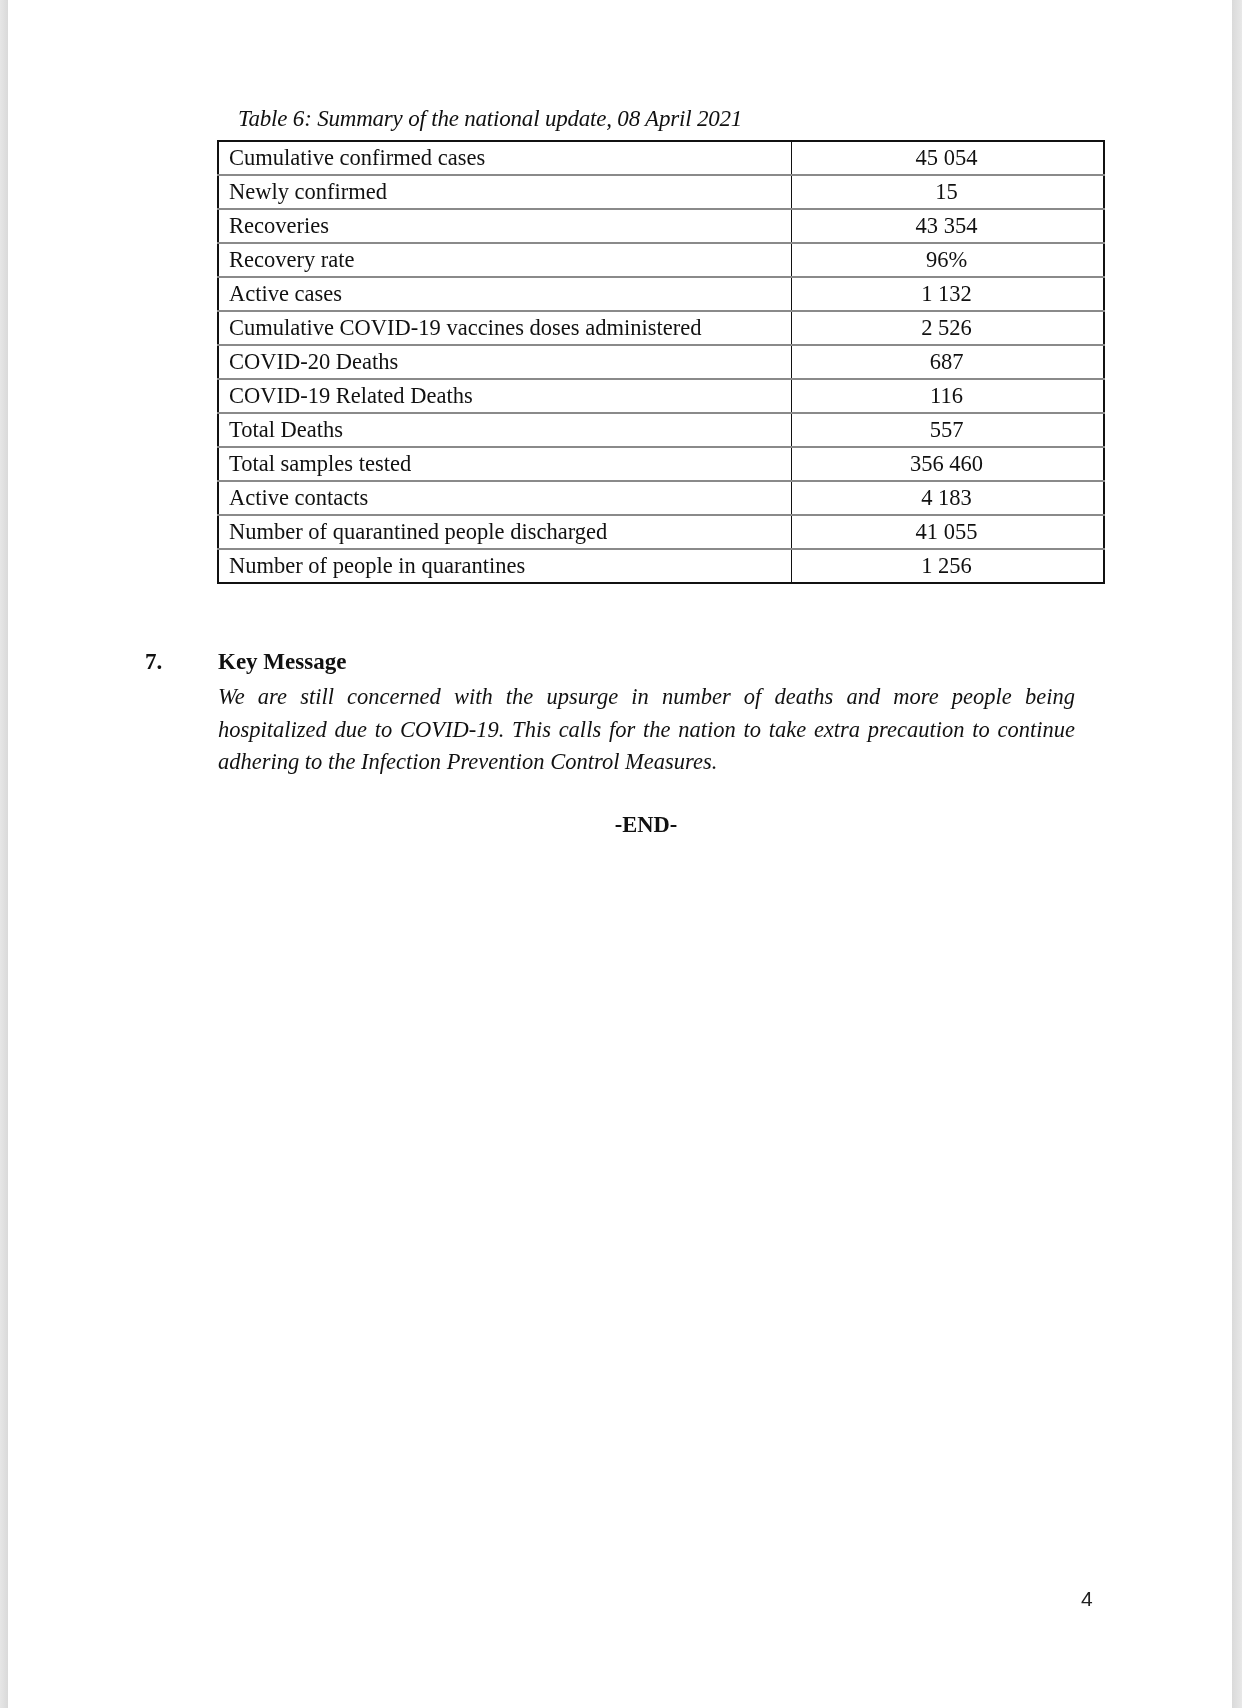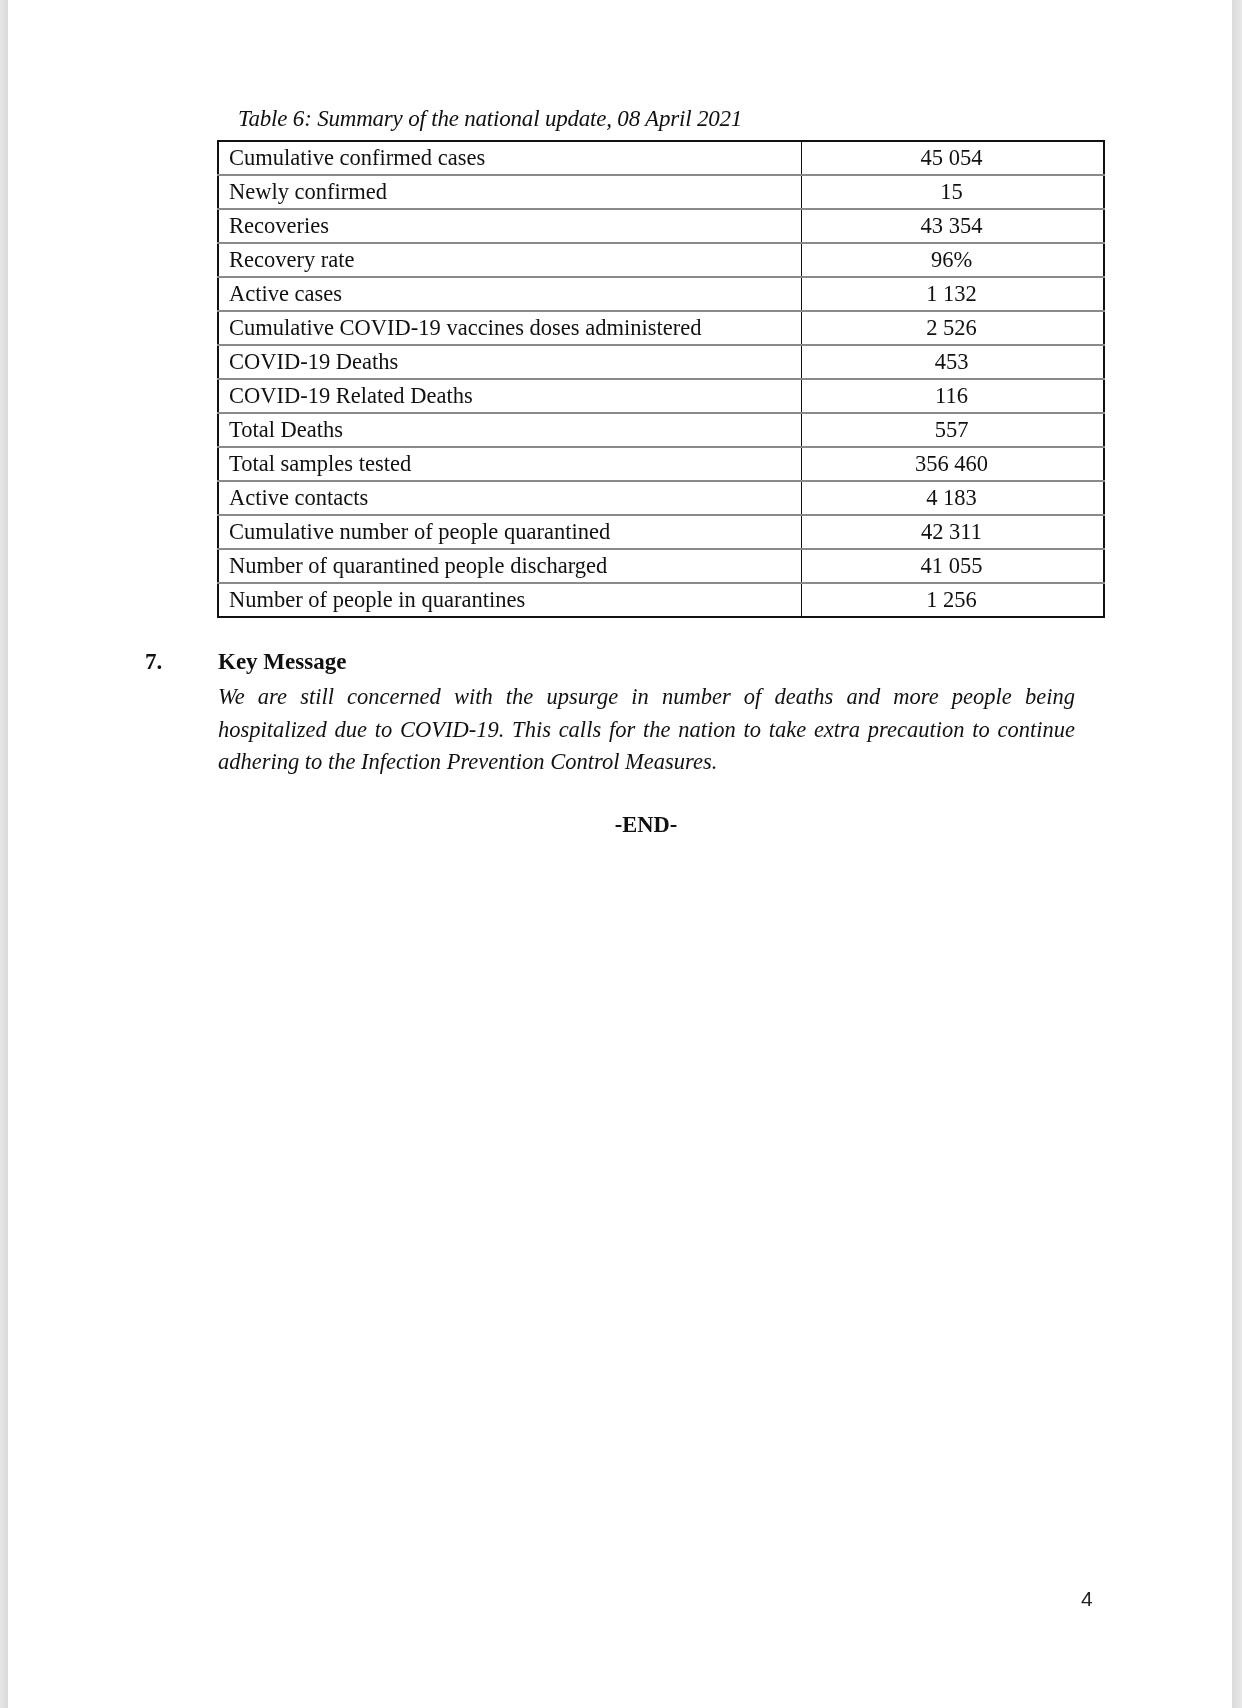--- a/index.html
+++ b/index.html
@@ -23,21 +23,21 @@
     white-space: nowrap;
     margin-left: 20px;
   }
   table.summary {
     position: absolute; left: 217px; top: 140px; width: 888px;
     border-collapse: collapse;
     border: 2.5px solid #111;
     font-size: 22.5px;
   }
   table.summary td {
-    height: 32px; padding: 0 16px 0 10px;
+    height: 32px; padding: 0 6px 0 10px;
     border-top: 2px solid #8a8a8a;
     line-height: 32px; white-space: nowrap;
   }
   table.summary tr:first-child td { border-top: none; }
   table.summary td.label { width: 556px; border-right: 1.5px solid #111; }
   table.summary td.value { text-align: center; padding-right: 12px; }
   .section-num {
     position: absolute; left: 145px; top: 649px;
     font-weight: bold; font-size: 23px;
   }
@@ -86,42 +86,38 @@
       </tr>
       <tr>
         <td class="label">Active cases</td>
         <td class="value">1 132</td>
       </tr>
       <tr>
         <td class="label">Cumulative COVID-19 vaccines doses administered</td>
         <td class="value">2 526</td>
       </tr>
       <tr>
-        <td class="label">COVID-19 Deaths</td>
-        <td class="value">453</td>
+        <td class="label">COVID-20 Deaths</td>
+        <td class="value">687</td>
       </tr>
       <tr>
         <td class="label">COVID-19 Related Deaths</td>
         <td class="value">116</td>
       </tr>
       <tr>
         <td class="label">Total Deaths</td>
         <td class="value">557</td>
       </tr>
       <tr>
         <td class="label">Total samples tested</td>
         <td class="value">356 460</td>
       </tr>
       <tr>
         <td class="label">Active contacts</td>
         <td class="value">4 183</td>
-      </tr>
-      <tr>
-        <td class="label">Cumulative number of people quarantined</td>
-        <td class="value">42 311</td>
       </tr>
       <tr>
         <td class="label">Number of quarantined people discharged</td>
         <td class="value">41 055</td>
       </tr>
       <tr>
         <td class="label">Number of people in quarantines</td>
         <td class="value">1 256</td>
       </tr>
     </tbody>

